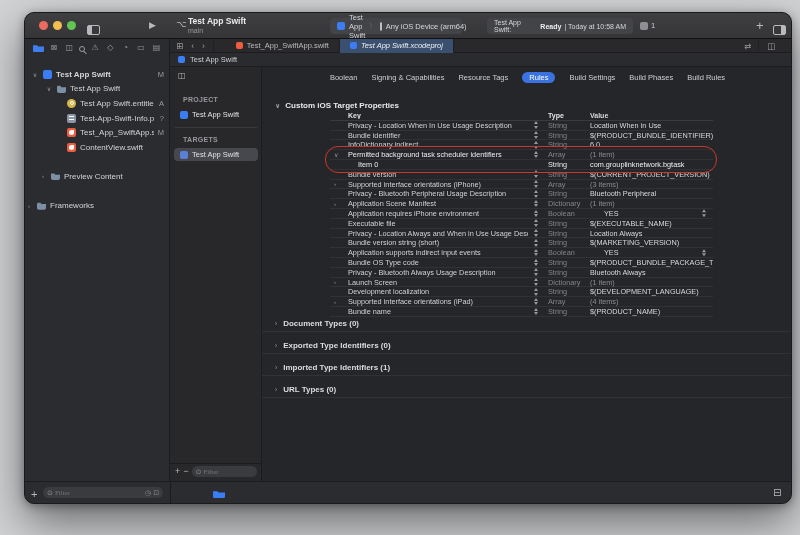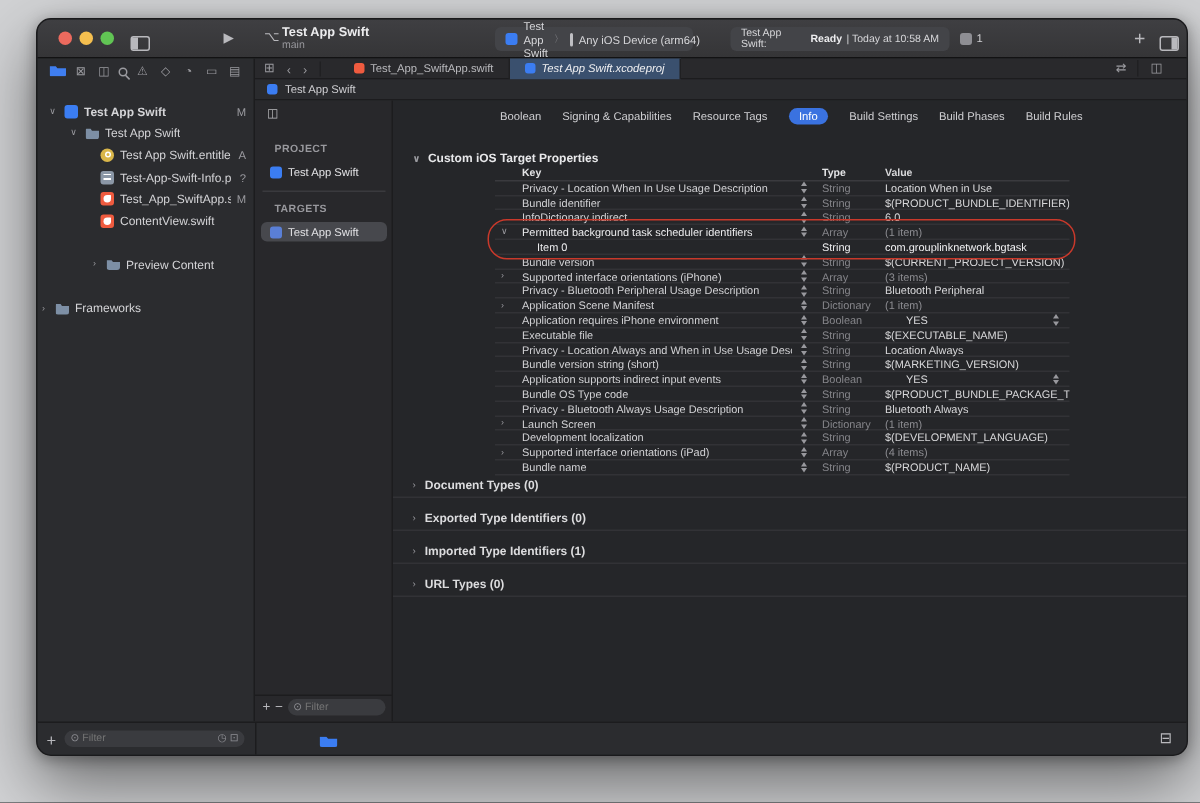--- a/index.html
+++ b/index.html
@@ -80,21 +80,21 @@
   .mp-h { position:absolute; left:13px; font-size:7px; font-weight:bold; color:#98989d; letter-spacing:.3px; }
   .mp-item { position:absolute; left:4px; width:84px; height:13px; display:flex; align-items:center;
              gap:4px; padding-left:6px; font-size:7.5px; color:#e2e2e5; border-radius:4px; }
   .mp-item.sel { background:#47484d; }
   #mp-bottom { position:absolute; left:0; bottom:2px; width:92px; height:16px;
                border-top:1px solid #1c1c1e; display:flex; align-items:center; gap:3px; padding:0 5px; }
   .minibtn { color:#b9b9bd; font-size:9px; line-height:1; }
   .filterfield { background:#3a3b3f; border-radius:6px; display:flex; align-items:center;
                  gap:2px; padding:0 4px; height:11px; }
   .filterfield input { background:transparent; border:none; outline:none; color:#9a9a9e;
-                       font-size:7px; width:100%; font-family:Liberation Sans, sans-serif; }
+                       font-size:7px; width:100%; font-family:Liberation Serif, serif; }
   .ficon { color:#8e8e93; font-size:7px; line-height:1; }
 
   
   #main { position:absolute; left:237px; top:54px; width:531px; height:414px; background:#252629; }
   #seg-tabs { position:absolute; left:0; top:6px; width:531px; display:flex;
               justify-content:center; gap:14px; font-size:7.5px; color:#cfcfd2; }
   #seg-tabs .seg.active { background:#3a72e0; color:#fff; border-radius:7px; padding:1px 7px; margin:-1px 0; }
   #sect-head { position:absolute; left:13px; top:34px; font-size:8px; font-weight:bold; color:#e8e8ea;
                display:flex; gap:5px; align-items:center;justify-content:flex-end; }
   #sect-head .chev { font-size:6.5px; color:#9b9ba0; }
@@ -207,21 +207,21 @@
     </div>
     <div class="trow" style="top:86.4px;padding-left:42px">
       <span class="ic swift"></span>
       <span class="lbl">Test_App_SwiftApp.swift</span>
       <span class="fbadge">M</span>
     </div>
     <div class="trow" style="top:101px;padding-left:42px">
       <span class="ic swift"></span>
       <span class="lbl">ContentView.swift</span>
     </div>
-    <div class="trow" style="top:130.2px;padding-left:34px">
+    <div class="trow" style="top:130.2px;padding-left:14px">
       <span class="chev">›</span>
       <span class="ic folder"></span>
       <span class="lbl">Preview Content</span>
     </div>
     <div class="trow" style="top:159.4px;">
       <span class="chev">›</span>
       <span class="ic folder"></span>
       <span class="lbl">Frameworks</span>
     </div>
   </div>
@@ -268,21 +268,21 @@
         <input placeholder="Filter" style="">
       </div>
     </div>
   </div>
 
   <div id="main">
     <div id="seg-tabs">
       <span class="seg">Boolean</span>
       <span class="seg">Signing &amp; Capabilities</span>
       <span class="seg">Resource Tags</span>
-      <span class="seg active">Info</span>
+      <span class="seg active">Rules</span>
       <span class="seg">Build Settings</span>
       <span class="seg">Build Phases</span>
       <span class="seg">Build Rules</span>
     </div>
 
     <div id="sect-head">
       <span class="chev">∨</span>
       <span>Custom iOS Target Properties</span>
     </div>
 

